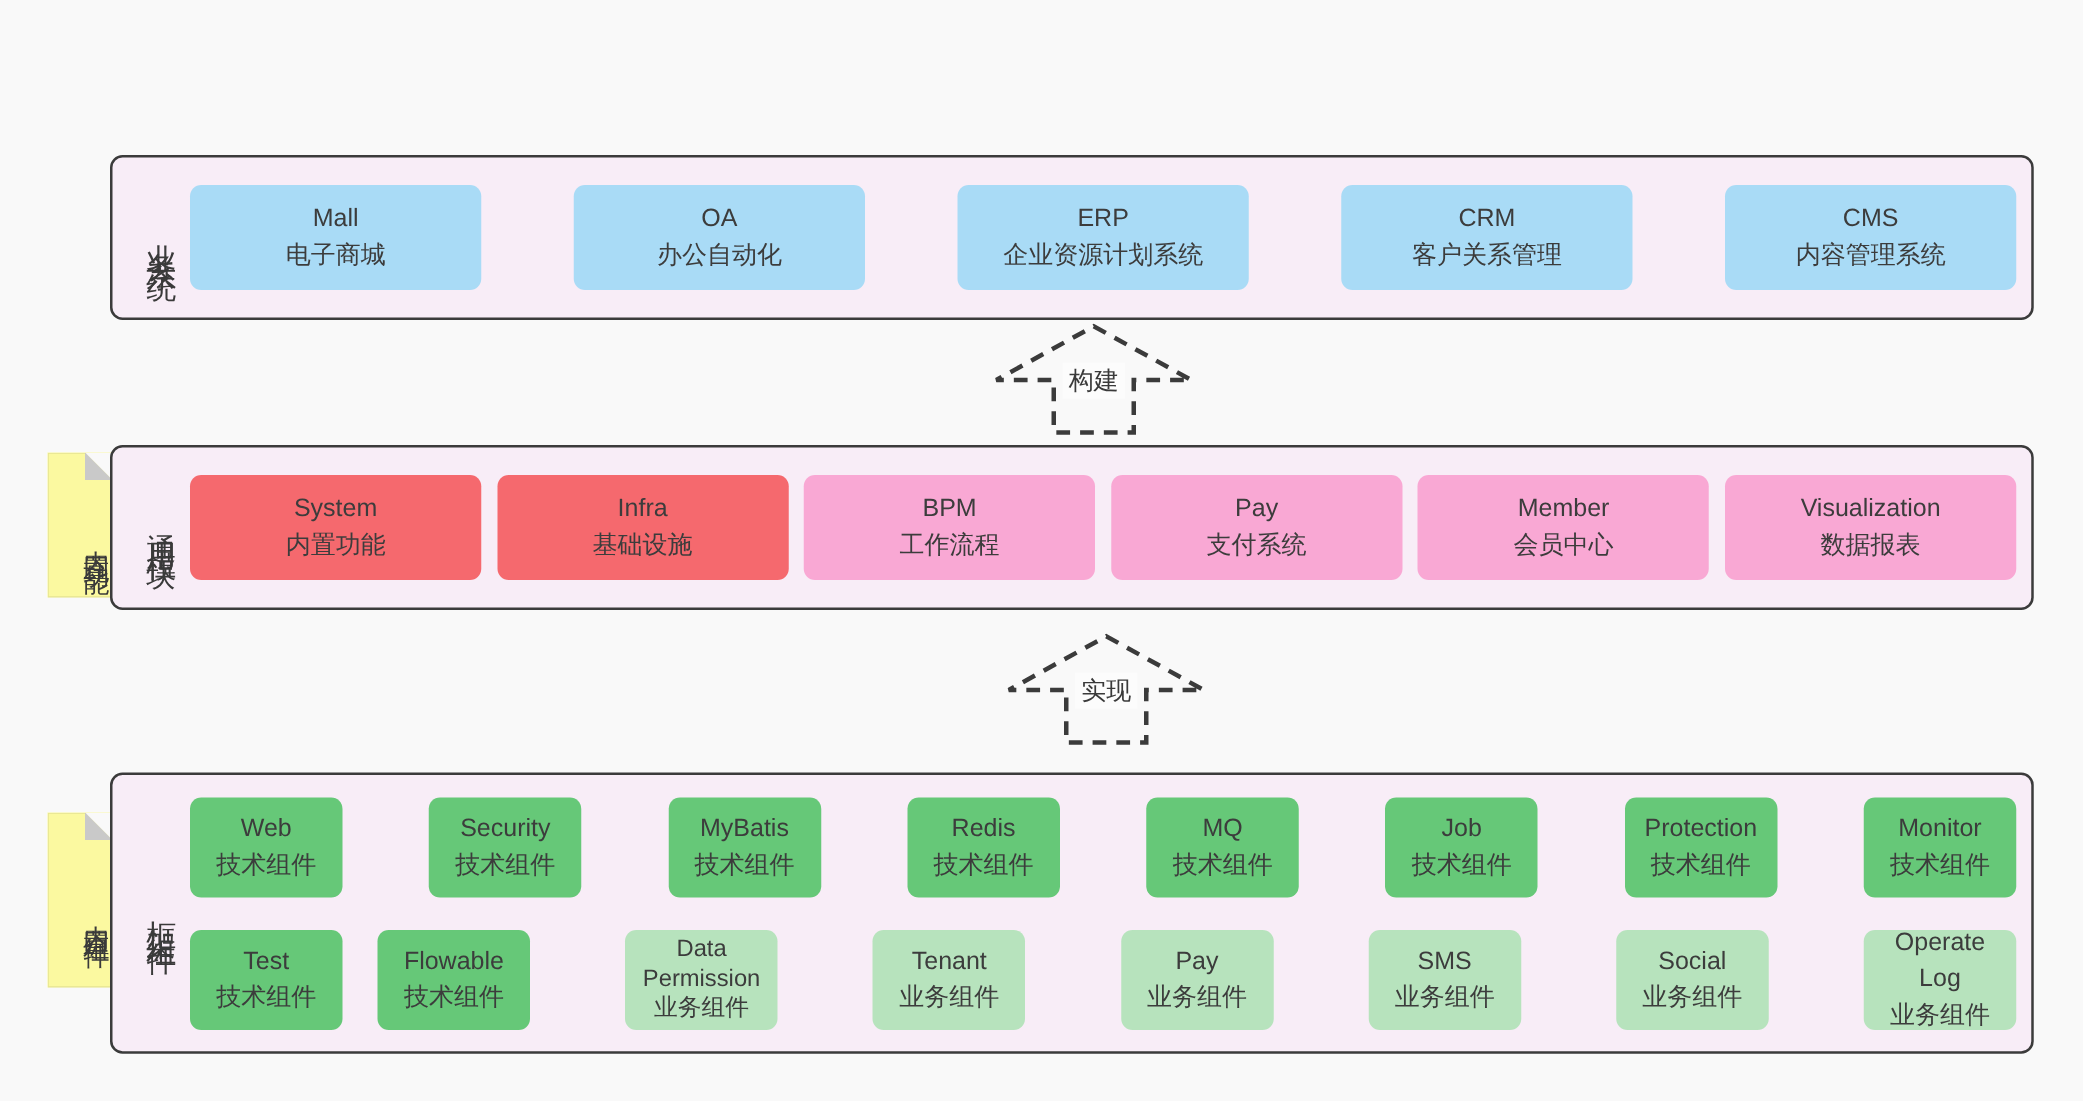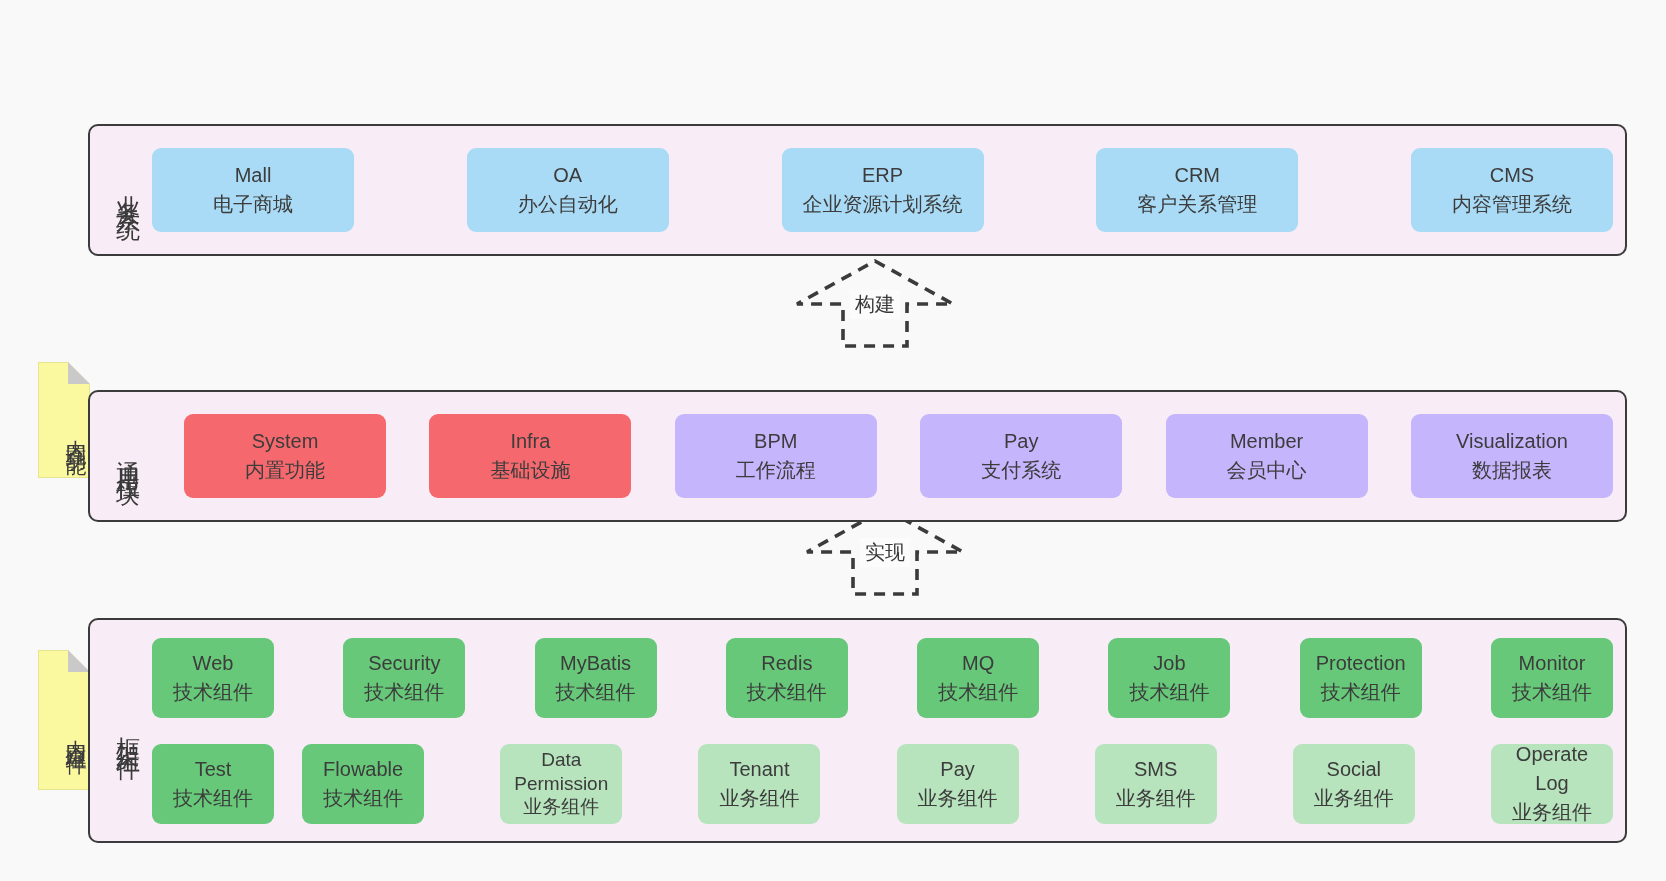--- a/index.html
+++ b/index.html
@@ -13,26 +13,26 @@
           font-size:24px;letter-spacing:7px;color:#3a3a3a;text-align:center;
           display:flex;align-items:center;justify-content:center;margin:0 auto;}
   .boxes{flex:1;display:flex;justify-content:space-between;align-items:center;}
   .rows{flex:1;display:flex;flex-direction:column;justify-content:center;gap:26px;}
 
   
   .box{box-sizing:border-box;border-radius:9px;display:flex;flex-direction:column;
        align-items:center;justify-content:center;text-align:center;
        font-size:20px;line-height:1.45;padding:4px 6px;}
   .box .bname{white-space:pre-line;}
-  .wide{width:202px;height:84px;text-align:right;}
+  .wide{width:233px;height:84px;text-align:right;}
   .narrow{width:122px;height:80px;}
   .tight{line-height:1.24;font-size:19px;}
   .blue{background:#a9dbf6;}
   .red{background:#f5696e;}
-  .pink{background:#c4b5fd;}
+  .pink{background:#f9a8d4;}
   .green{background:#66c878;}
   .lightgreen{background:#b7e3bd;margin-left:48px;}
 
   
   .sticky{position:absolute;left:38px;width:52px;background:#fbf9a0;z-index:1;
           box-shadow:0 0 0 1px rgba(190,190,120,.35) inset;}
   .sticky .stext{position:absolute;left:0;right:0;top:30px;writing-mode:vertical-rl;
           text-orientation:upright;font-size:21px;letter-spacing:5px;color:#3a3a3a;
           margin:0 auto;height:calc(100% - 34px);display:flex;justify-content:center;}
   .notch{position:absolute;top:0;right:0;width:22px;height:22px;background:#f9f9f9;
@@ -83,21 +83,21 @@
     </svg>
     <div class="arrow-label">构建</div>
   </div>
 
   <div class="sticky" style="top:362px;height:116px;">
     <div class="notch"></div>
     <div class="foldflap"></div>
     <div class="stext">内置功能</div>
   </div>
 
-  <div class="layer" style="top:390px;height:132px;gap:32px;">
+  <div class="layer" style="top:356px;height:132px;">
     <div class="vlabel">通用模块</div>
     <div class="boxes">
       <div class="box wide red">
         <div class="bname">System</div>
         <div class="bdesc">内置功能</div>
       </div>
       <div class="box wide red">
         <div class="bname">Infra</div>
         <div class="bdesc">基础设施</div>
       </div>

